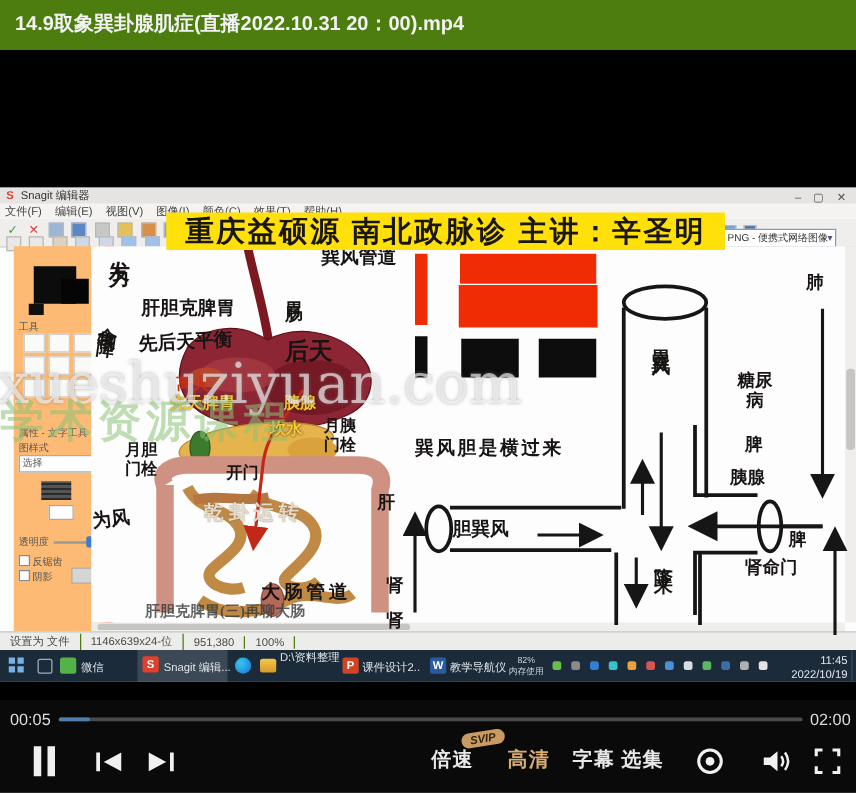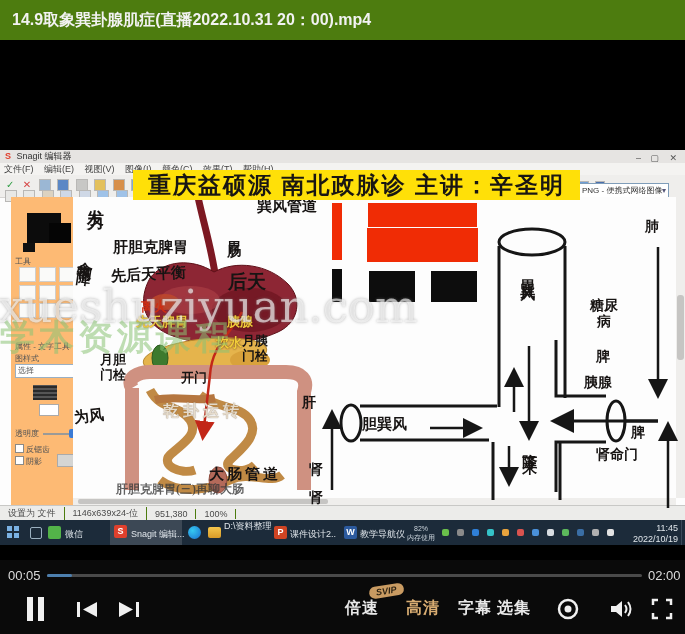--- a/index.html
+++ b/index.html
@@ -240,31 +240,32 @@
     <div class="lbl" style="left:113px;top:89px;font-size:15px;">肝胆克脾胃</div>
     <div class="lbl" style="left:111px;top:116px;font-size:15px;transform:rotate(-3deg);">先后天平衡</div>
     <div class="lbl v" style="left:226px;top:80px;font-size:14px;">胃肠</div>
     <div class="lbl" style="left:228px;top:121px;font-size:19px;">后天</div>
     <div class="lbl v" style="left:78px;top:100px;font-size:15px;transform:rotate(8deg);">食物下降</div>
     <div class="lbl" style="left:74px;top:258px;font-size:15px;transform:rotate(-6deg);">为风</div>
     <div class="lbl red-ink" style="left:141px;top:150px;font-size:13px;">离火</div>
     <div class="lbl yellow-ink" style="left:136px;top:165px;font-size:13px;">先天脾胃</div>
     <div class="lbl yellow-ink" style="left:227px;top:165px;font-size:13px;">胰腺</div>
     <div class="lbl yellow-ink" style="left:216px;top:186px;font-size:13px;">坎水</div>
-    <div class="lbl pre" style="left:242px;top:184px;font-size:13px;">月胰
+    <div class="lbl pre" style="left:259px;top:184px;font-size:13px;">月胰
 门栓</div>
     <div class="lbl pre" style="left:100px;top:203px;font-size:13px;">月胆
 门栓</div>
     <div class="lbl" style="left:181px;top:221px;font-size:13px;">开门</div>
     <div class="lbl pale-ink" style="left:163px;top:252px;font-size:16px;letter-spacing:4px;">乾卦运转</div>
     <div class="lbl" style="left:209px;top:316px;font-size:15px;letter-spacing:3px;">大肠管道</div>
     <div class="lbl" style="left:116px;top:333px;font-size:12px;color:#3a3a3a;opacity:.8;">肝胆克脾胃(三)再聊大肠</div>
     <div class="lbl" style="left:302px;top:245px;font-size:14px;">肝</div>
     <div class="lbl" style="left:309px;top:312px;font-size:14px;">肾</div>
     <div class="lbl" style="left:309px;top:340px;font-size:14px;">肾</div>
+    <div class="lbl" style="left:332px;top:201px;font-size:15px;letter-spacing:2px;">巽风胆是横过来</div>
     <div class="lbl" style="left:362px;top:266px;font-size:15px;">胆巽风</div>
     <div class="lbl v" style="left:519px;top:118px;font-size:15px;">胃巽风</div>
     <div class="lbl v" style="left:521px;top:292px;font-size:15px;">降下来</div>
     <div class="lbl" style="left:645px;top:69px;font-size:14px;">肺</div>
     <div class="lbl pre" style="left:590px;top:148px;font-size:14px;">糖尿
 病</div>
     <div class="lbl" style="left:596px;top:199px;font-size:14px;">脾</div>
     <div class="lbl" style="left:584px;top:225px;font-size:14px;">胰腺</div>
     <div class="lbl" style="left:631px;top:275px;font-size:14px;">脾</div>
     <div class="lbl" style="left:596px;top:297px;font-size:14px;">肾命门</div>

